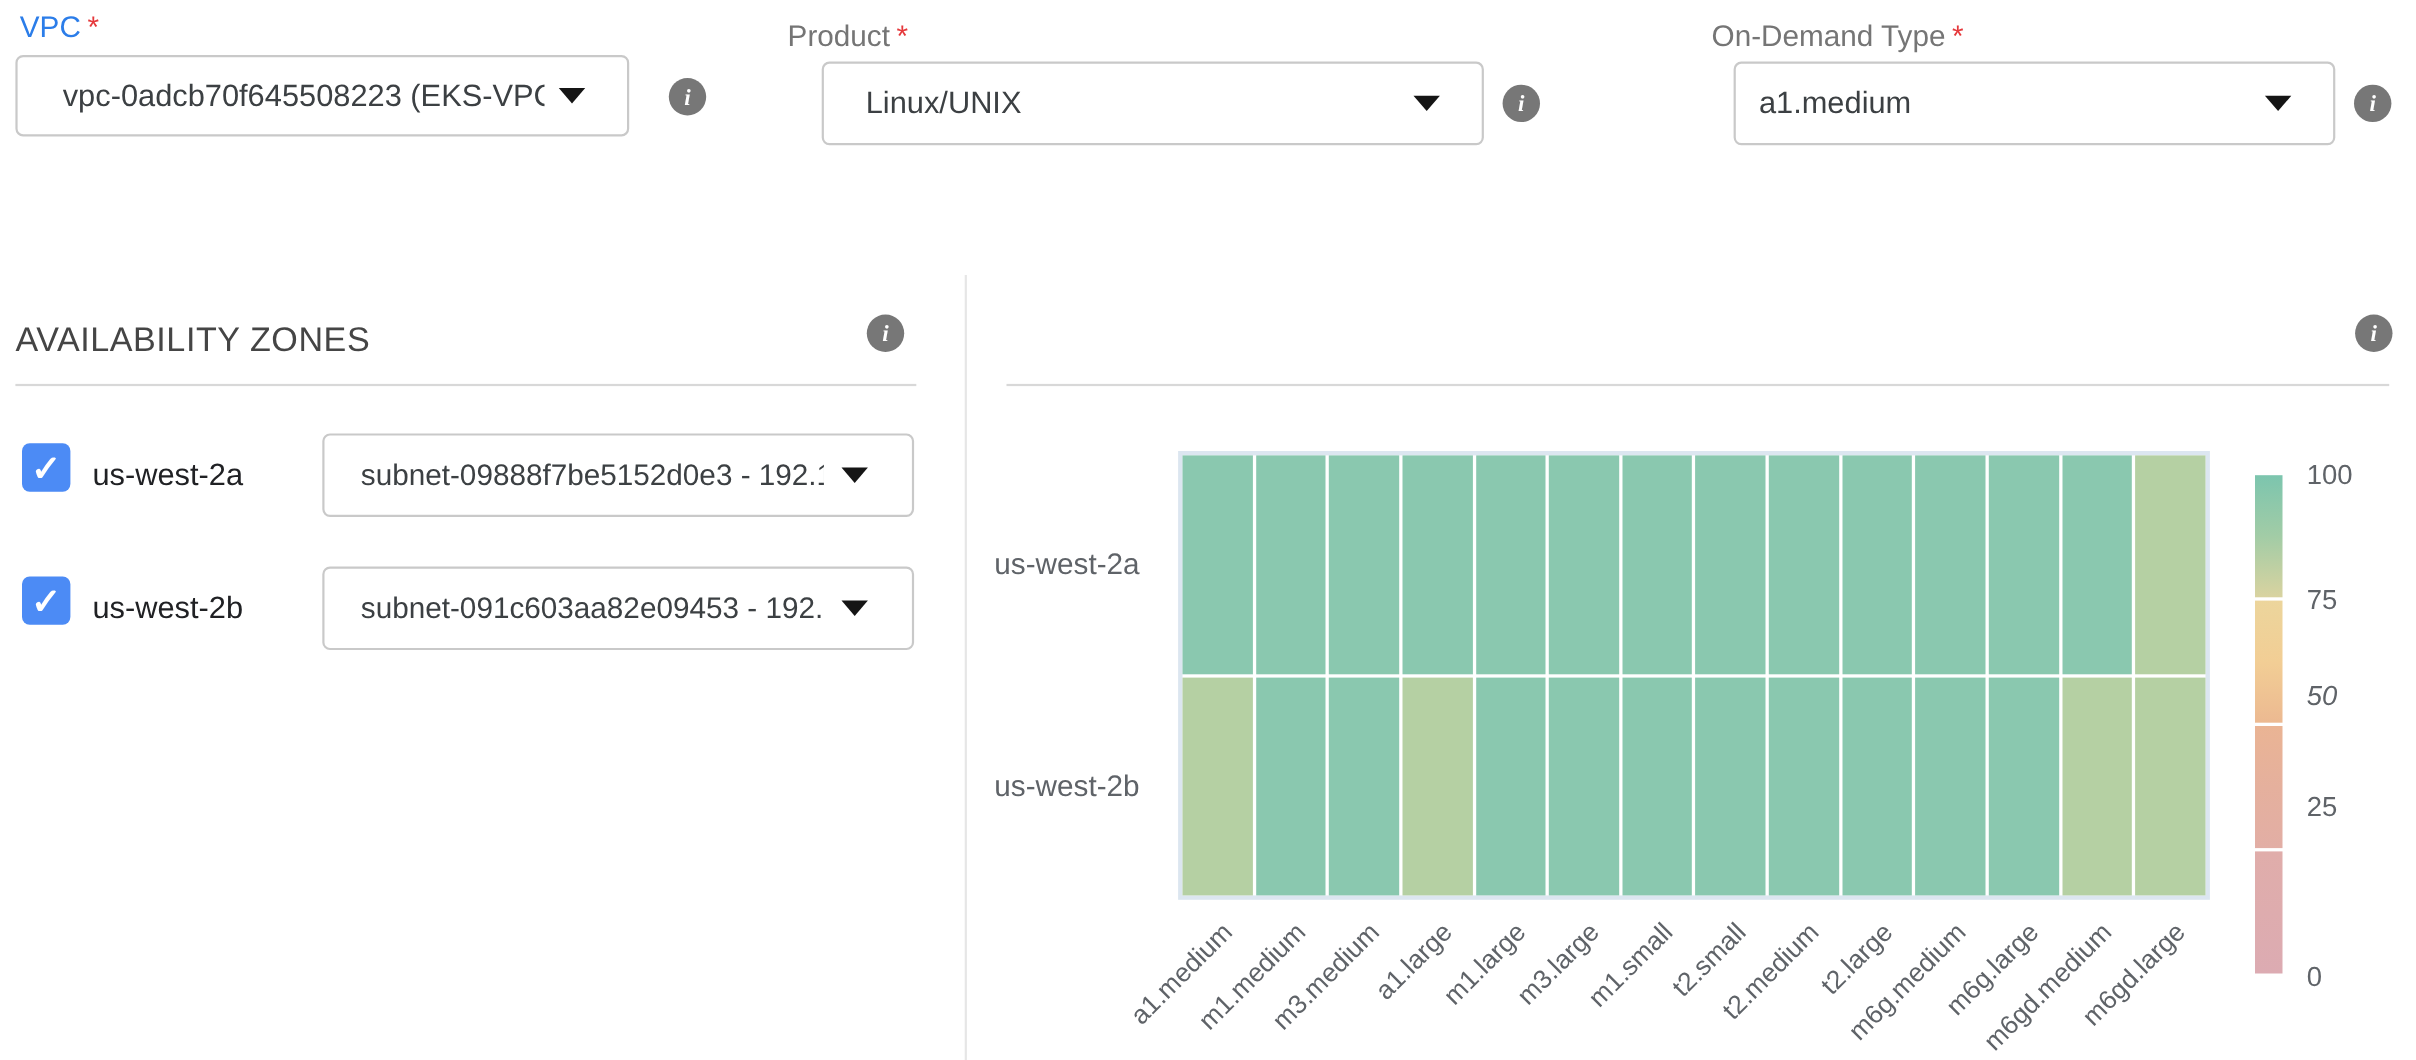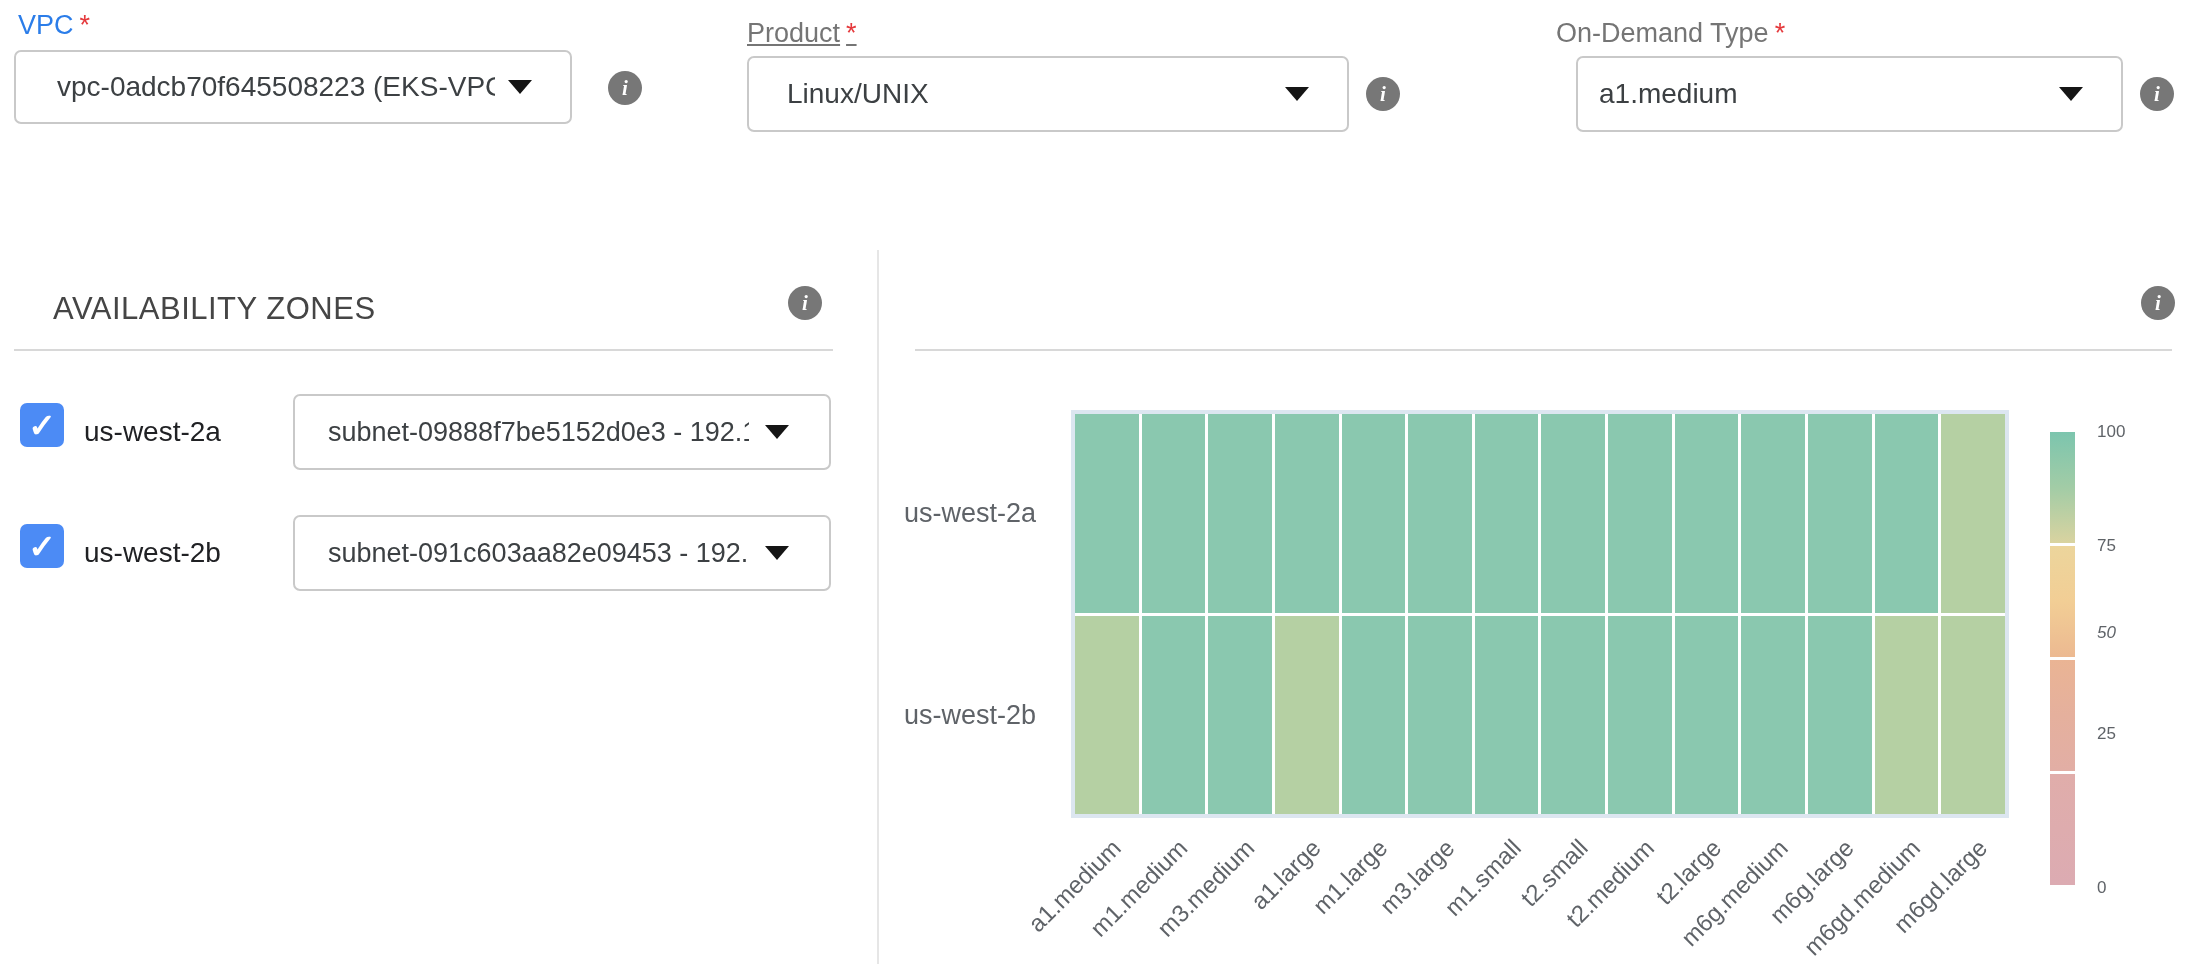--- a/index.html
+++ b/index.html
@@ -3,21 +3,21 @@
 <meta charset="utf-8">
 <style>
   html,body{margin:0;padding:0;background:#fff;}
   .canvas{position:relative;width:2196px;height:964px;background:#fff;
           font-family:"Liberation Sans",sans-serif;overflow:hidden;}
 
   
   .field-label{position:absolute;font-size:27px;color:#757575;white-space:nowrap;}
   .field-label .req{color:#e5393c;margin-left:6px;}
   #vpc-label{left:18px;top:10px;color:#2b7de9;}
-  #product-label{left:747px;top:18px;text-decoration:underline;}
+  #product-label{left:716px;top:18px;}
   #odt-label{left:1556px;top:18px;}
 
   .select{position:absolute;box-sizing:border-box;border:2px solid #c9c9c9;border-radius:7px;
           background:#fff;display:flex;align-items:center;cursor:pointer;}
   .select-value{font-size:28px;color:#3c4043;white-space:nowrap;overflow:hidden;}
   .caret{position:absolute;width:0;height:0;border-left:12px solid transparent;
          border-right:12px solid transparent;border-top:14px solid #151515;}
   #vpc-select{left:14px;top:50px;width:558px;height:74px;padding-left:41px;padding-right:75px;}
   #vpc-select .caret{right:38px;}
   #product-select{left:747px;top:56px;width:602px;height:76px;padding-left:38px;padding-right:75px;}
@@ -29,21 +29,21 @@
         color:#fff;display:flex;align-items:center;justify-content:center;
         font:italic bold 21px "Liberation Serif",serif;cursor:pointer;}
   #vpc-info{left:608px;top:71px;}
   #product-info{left:1366px;top:77px;}
   #odt-info{left:2140px;top:77px;}
   #az-info{left:788px;top:286px;}
   #sms-info{left:2141px;top:286px;}
 
   
   .section-title{position:absolute;font-size:31px;color:#454545;letter-spacing:.5px;white-space:nowrap;}
-  #az-title{left:14px;top:291px;margin-left:39px;}
+  #az-title{left:14px;top:291px;}
   #sms-title{left:920px;top:291px;}
   .rule{position:absolute;top:349px;height:2px;background:#d8d8d8;}
   #az-rule{left:14px;width:819px;}
   #sms-rule{left:915px;width:1257px;}
   #vdivider{position:absolute;left:877px;top:250px;width:2px;height:714px;background:#e6e6e6;}
 
   
   #az-rows{position:absolute;left:0;top:394px;width:877px;}
   .az-row{position:relative;height:76px;margin-bottom:45px;}
   .checkbox{position:absolute;left:20px;top:9px;width:44px;height:44px;box-sizing:border-box;
@@ -61,21 +61,21 @@
   
   #heatmap-grid{position:absolute;left:1071px;top:410px;width:938px;height:408px;
                 box-sizing:border-box;border:4px solid #dce6f0;background:#fff;
                 display:grid;grid-template-columns:repeat(14,1fr);grid-template-rows:1fr 1fr;gap:3px;}
   .hm-row-label{position:absolute;right:1160px;font-size:27px;color:#5f6368;
                 line-height:34px;white-space:nowrap;}
   .hm-x-label{position:absolute;top:834px;font-size:24px;color:#5f6368;white-space:nowrap;
               transform:rotate(-45deg);transform-origin:100% 0;}
   #colorbar{position:absolute;left:2050px;top:432px;width:25px;}
   .cb-seg{width:25px;height:111px;margin-bottom:3px;}
-  .cb-tick{position:absolute;left:2097px;font-size:17px;color:#5f6368;line-height:30px;}
+  .cb-tick{position:absolute;left:2097px;font-size:25px;color:#5f6368;line-height:30px;}
 </style>
 </head>
 <body>
 
 <div class="canvas" id="canvas">
 
   <div class="field-label" id="vpc-label">
     <span>VPC</span><span class="req">*</span>
   </div>
   <div class="select" id="vpc-select">

